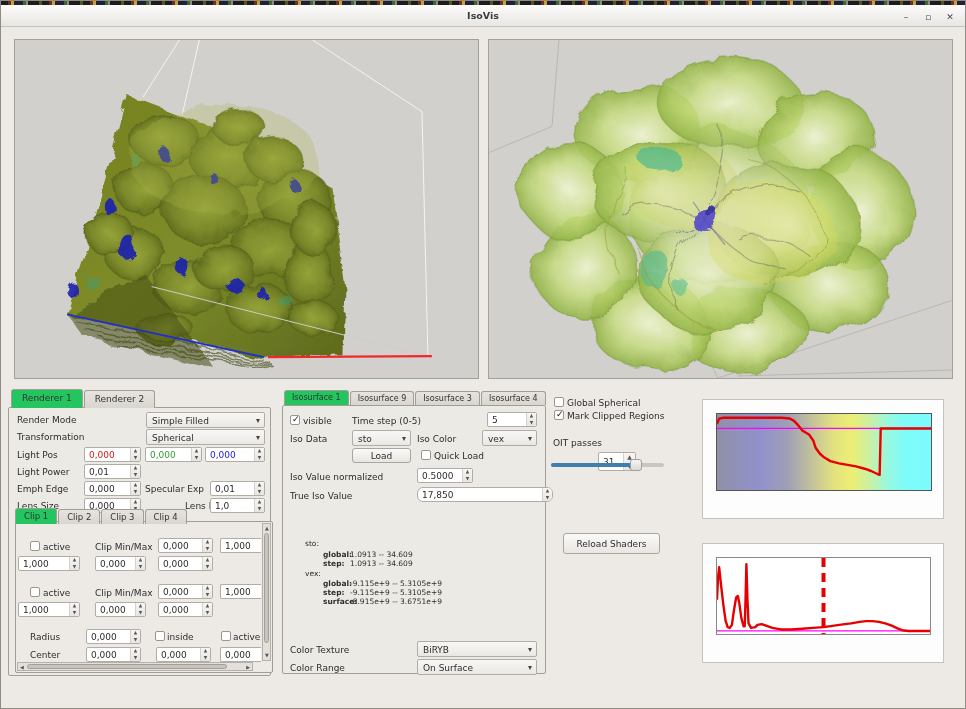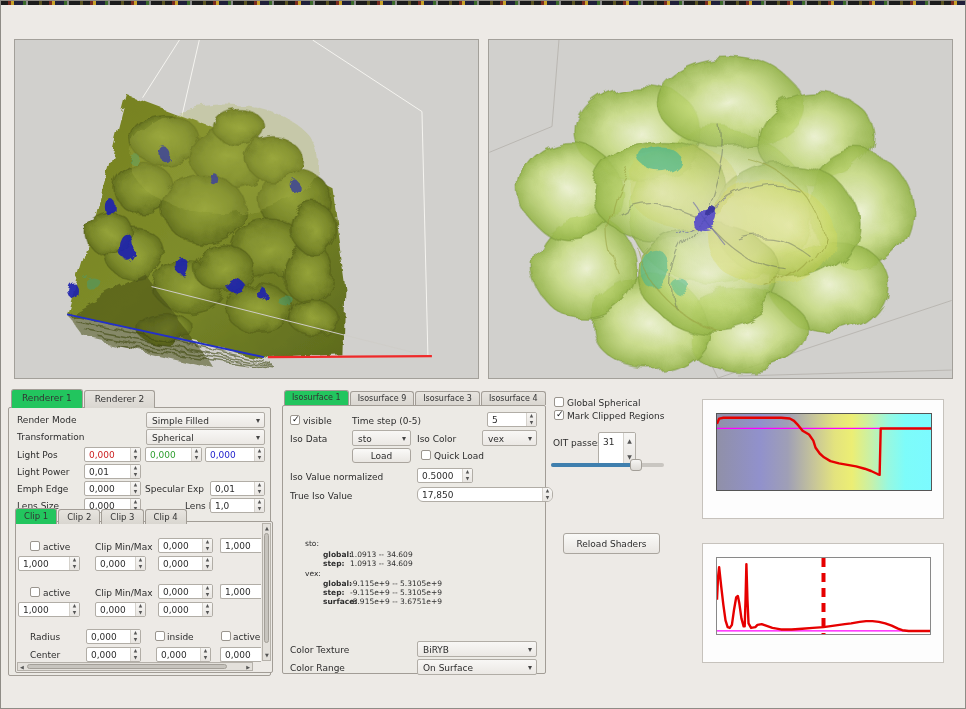--- a/index.html
+++ b/index.html
@@ -15,21 +15,21 @@
   .tab{border:1px solid #a29d96;border-bottom:none;border-radius:3px 3px 0 0;padding:3px 10px 3px 10px;background:linear-gradient(#e7e4df,#d9d6d0);color:#333;white-space:nowrap;}
   .tab.active{background:#22c55e;z-index:5;padding-bottom:5px;margin-top:-1px;}
   .tabs.small .tab{padding:2px 7px;font-size:8px;}
   .tabs.clip .tab{padding:2px 8px;font-size:8.5px;}
   .lbl{position:absolute;white-space:nowrap;}
   .spin{position:absolute;height:15px;background:#fff;border:1px solid #b1ada6;border-radius:2px;overflow:hidden;}
   .spin .val{position:absolute;left:4px;top:2px;white-space:nowrap;}
   .spin .ar{position:absolute;right:0;top:0;bottom:0;width:10px;border-left:1px solid #d5d2cc;background:linear-gradient(#f7f6f4,#e8e5e1);display:flex;flex-direction:column;align-items:center;justify-content:space-around;color:#555;}
   .spin .ar::before{content:"▲";font-size:4.5px;line-height:1;}
   .spin .ar::after{content:"▼";font-size:4.5px;line-height:1;}
-  .spin.big{height:34px;} .spin.big .val{top:4px;} .spin.big .ar{width:12px;} .spin.big .ar::before,.spin.big .ar::after{font-size:6px;}
+  .spin.big{height:19px;margin-top:20px;} .spin.big .val{top:4px;} .spin.big .ar{width:12px;} .spin.big .ar::before,.spin.big .ar::after{font-size:6px;}
   .combo{position:absolute;height:16px;background:linear-gradient(#f8f7f5,#ebe8e4);border:1px solid #b1ada6;border-radius:2px;}
   .combo .cval{position:absolute;left:5px;top:3px;white-space:nowrap;}
   .combo::after{content:"▾";position:absolute;right:4px;top:3px;font-size:8px;color:#444;}
   .cb{position:absolute;width:10px;height:10px;background:#fff;border:1px solid #9a958e;border-radius:2px;}
   .cb.checked::after{content:"✓";position:absolute;left:1px;top:-2px;font-size:9px;font-weight:bold;color:#111;}
   .btn{position:absolute;background:linear-gradient(#fafaf8,#e9e6e2);border:1px solid #aaa59e;border-radius:3px;text-align:center;color:#2d2d2d;}
   .plotpanel{position:absolute;width:242px;height:120px;background:#fdfdfd;border:1px solid #c6c2bc;}
   .chart{position:absolute;left:13px;top:13px;}
   .stat{position:absolute;display:flex;font-size:7.5px;white-space:nowrap;}
   .stat .sl{width:27px;font-weight:bold;}
@@ -37,20 +37,26 @@
   .sbthumb{position:absolute;background:#c7c4be;border:1px solid #a39f98;border-radius:3px;}
   .sbar{position:absolute;font-size:5px;color:#555;line-height:1;}
   svg{display:block;}
 </style>
 </head>
 <body>
 
 <div class="window">
   <div class="noise"></div>
 
+  <div class="titlebar">
+    <span class="title">IsoVis</span>
+    <span class="winbtn" style="right:52px;">–</span>
+    <span class="winbtn" style="right:30px;">▫</span>
+    <span class="winbtn" style="right:8px;">✕</span>
+  </div>
 
   <div class="vp" style="left:13px;">
     <svg viewBox="0 0 465 340" width="463" height="338">
       <defs>
         <filter id="fL" x="-20%" y="-20%" width="140%" height="140%">
           <feTurbulence type="fractalNoise" baseFrequency="0.045" numOctaves="4" seed="8" result="n"></feTurbulence>
           <feDisplacementMap in="SourceGraphic" in2="n" scale="13"></feDisplacementMap>
         </filter>
         <linearGradient id="olB" x1="0" y1="0" x2="1" y2="1">
           <stop offset="0" stop-color="#76801f"></stop>

